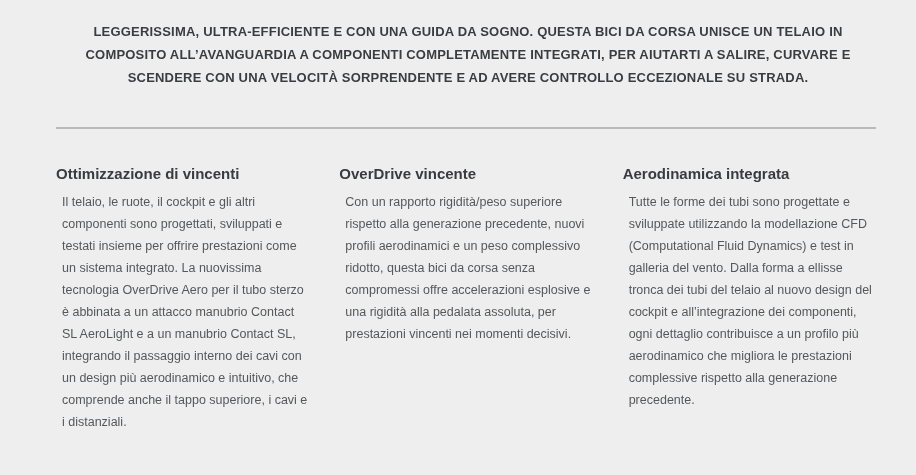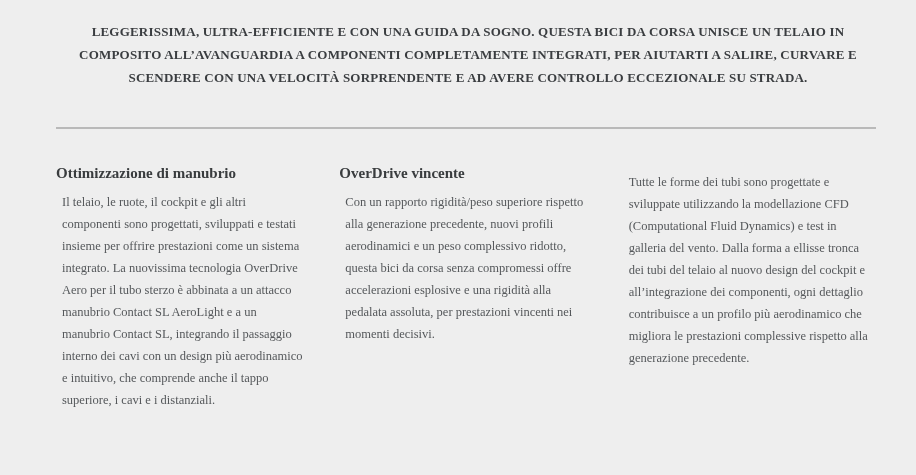--- a/index.html
+++ b/index.html
@@ -11,21 +11,20 @@
     height: 475px;
     background: #eeeeee;
     overflow: hidden;
     font-family: "Liberation Sans", sans-serif;
   }
   .content {
     width: 824px;
     margin-left: 56px;
     margin-right: 36px;
     padding-top: 20px;
-    font-family: Liberation Serif, serif;
   }
   .intro {
     max-width: 790px;
     margin: 0 auto;
     text-align: center;
     font-size: 13px;
     font-weight: 700;
     letter-spacing: 0.2px;
     line-height: 23px;
     color: #3a3d40;
@@ -77,28 +76,29 @@
   <p class="intro">LEGGERISSIMA, ULTRA-EFFICIENTE E CON UNA GUIDA DA SOGNO. QUESTA BICI DA CORSA UNISCE UN TELAIO IN COMPOSITO ALL’AVANGUARDIA A COMPONENTI COMPLETAMENTE INTEGRATI, PER AIUTARTI A SALIRE, CURVARE E SCENDERE CON UNA VELOCITÀ SORPRENDENTE E AD AVERE CONTROLLO ECCEZIONALE SU STRADA.</p>
 
   <div class="divider">
     <span class="line"></span>
     <span class="line"></span>
   </div>
 
   <div class="columns">
 
     <div class="col">
-      <h3>Ottimizzazione di manubrio</h3>
+      <h3>Ottimizzazione di vincenti</h3>
       <p>Il telaio, le ruote, il cockpit e gli altri componenti sono progettati, sviluppati e testati insieme per offrire prestazioni come un sistema integrato. La nuovissima tecnologia OverDrive Aero per il tubo sterzo è abbinata a un attacco manubrio Contact SL AeroLight e a un manubrio Contact SL, integrando il passaggio interno dei cavi con un design più aerodinamico e intuitivo, che comprende anche il tappo superiore, i cavi e i distanziali.</p>
     </div>
 
     <div class="col">
       <h3>OverDrive vincente</h3>
       <p>Con un rapporto rigidità/peso superiore rispetto alla generazione precedente, nuovi profili aerodinamici e un peso complessivo ridotto, questa bici da corsa senza compromessi offre accelerazioni esplosive e una rigidità alla pedalata assoluta, per prestazioni vincenti nei momenti decisivi.</p>
     </div>
 
     <div class="col">
+      <h3>Aerodinamica integrata</h3>
       <p>Tutte le forme dei tubi sono progettate e sviluppate utilizzando la modellazione CFD (Computational Fluid Dynamics) e test in galleria del vento. Dalla forma a ellisse tronca dei tubi del telaio al nuovo design del cockpit e all’integrazione dei componenti, ogni dettaglio contribuisce a un profilo più aerodinamico che migliora le prestazioni complessive rispetto alla generazione precedente.</p>
     </div>
 
   </div>
 
 </div>
 
 </body></html>

